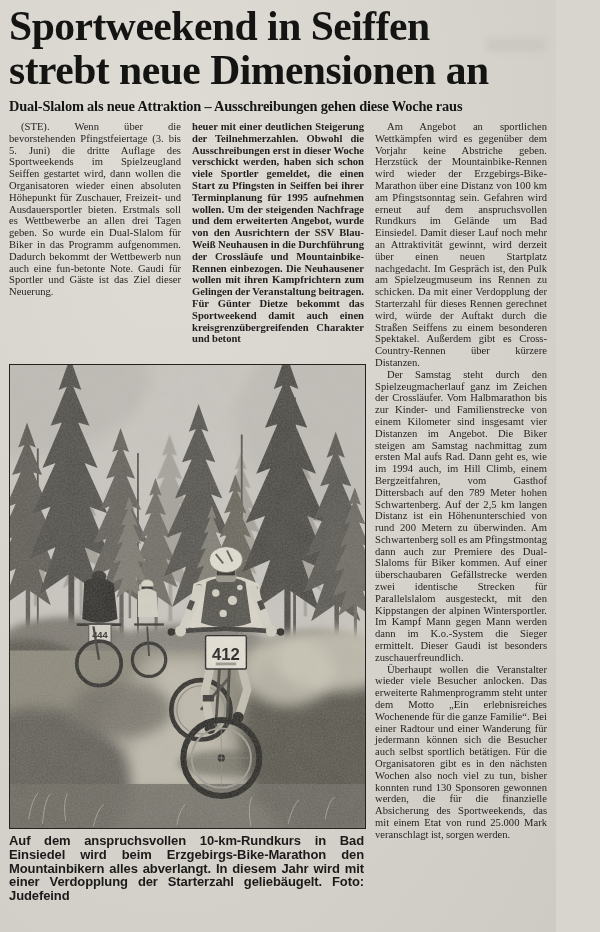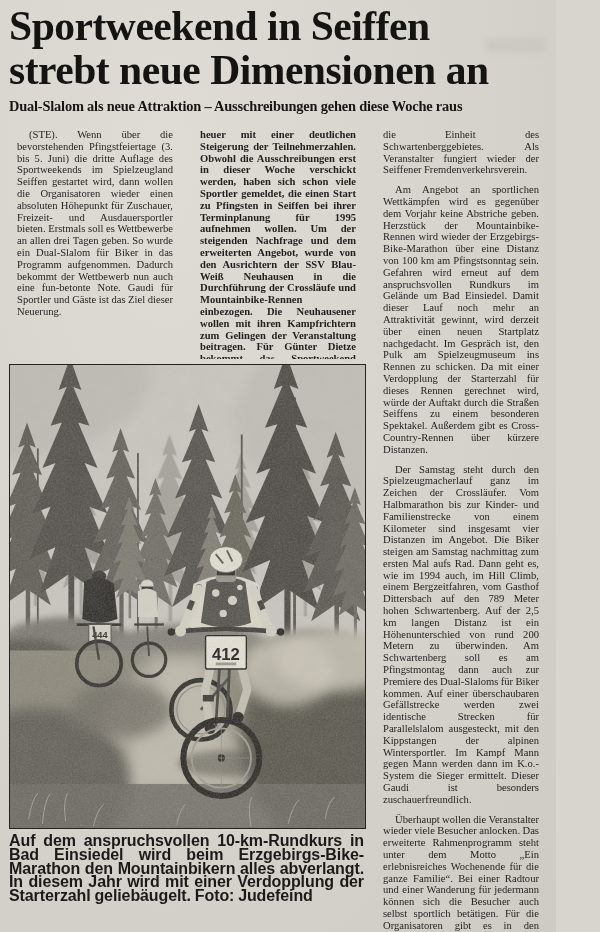--- a/index.html
+++ b/index.html
@@ -31,21 +31,21 @@
     white-space:nowrap;
   }
 
   .body-grid {
     display:grid;
     grid-template-columns:repeat(3,1fr);
     column-gap:11px;
     grid-template-rows:238px auto;
   }
   .col p {
-    margin:8px;
+    margin:0;
     font-size:10.6px; line-height:11.8px;
     text-align:justify;
     hyphens:auto; -webkit-hyphens:auto;
     word-spacing:-0.3px;
     color:#201f1d;
   }
   .col1 { grid-column:1; grid-row:1; height:238px; overflow:hidden; }
   .col2 { grid-column:2; grid-row:1; height:238px; overflow:hidden;font-weight:bold; }
   .col3 { grid-column:3; grid-row:1 / 3; }
   .indent { text-indent:12px; }
@@ -53,21 +53,21 @@
   figure.photo-block { grid-column:1 / 3; grid-row:2; margin:5px 0 0 0; }
   svg.photo-frame {
     display:block; width:100%; height:auto;
     border:1.6px solid #23221f;
     background:#ccc9c3;
   }
   figcaption {
     margin-top:5px;
     font-family:"Liberation Sans","DejaVu Sans",sans-serif;
     font-weight:bold;
-    font-size:16px; line-height:13.6px;
+    font-size:13px; line-height:13.6px;
     letter-spacing:-0.1px; word-spacing:-0.5px;
     text-align:justify;
     color:#1b1a18;
   }
   .smudge {
     position:absolute; right:10px; top:38px; width:60px; height:14px;
     background:#c9c6c0; filter:blur(3px); opacity:.8;
   }
 </style>
 </head>
@@ -84,21 +84,20 @@
 
     <div class="col col1">
       <p class="indent">(STE). Wenn über die bevorstehenden Pfingstfeiertage (3. bis 5. Juni) die dritte Auflage des Sportweekends im Spielzeugland Seiffen gestartet wird, dann wollen die Organisatoren wieder einen absoluten Höhepunkt für Zuschauer, Freizeit- und Ausdauersportler bieten. Erstmals soll es Wettbewerbe an allen drei Tagen geben. So wurde ein Dual-Slalom für Biker in das Programm aufgenommen. Dadurch bekommt der Wettbewerb nun auch eine fun-betonte Note. Gaudi für Sportler und Gäste ist das Ziel dieser Neuerung.</p>
     </div>
 
     <div class="col col2">
       <p>heuer mit einer deutlichen Steigerung der Teilnehmerzahlen. Obwohl die Ausschreibungen erst in dieser Woche verschickt werden, haben sich schon viele Sportler gemeldet, die einen Start zu Pfingsten in Seiffen bei ihrer Terminplanung für 1995 aufnehmen wollen. Um der steigenden Nachfrage und dem erweiterten Angebot, wurde von den Ausrichtern der SSV Blau-Weiß Neuhausen in die Durchführung der Crossläufe und Mountainbike-Rennen einbezogen. Die Neuhausener wollen mit ihren Kampfrichtern zum Gelingen der Veranstaltung beitragen. Für Günter Dietze bekommt das Sportweekend damit auch einen kreisgrenzübergreifenden Charakter und betont</p>
     </div>
 
     <div class="col col3">
-      <p>die Einheit des Schwartenberggebietes. Als Veranstalter fungiert wieder der Seiffener Fremdenverkehrsverein.</p>
       <p class="indent">Am Angebot an sportlichen Wettkämpfen wird es gegenüber dem Vorjahr keine Abstriche geben. Herzstück der Mountainbike-Rennen wird wieder der Erzgebirgs-Bike-Marathon über eine Distanz von 100 km am Pfingstsonntag sein. Gefahren wird erneut auf dem anspruchsvollen Rundkurs im Gelände um Bad Einsiedel. Damit dieser Lauf noch mehr an Attraktivität gewinnt, wird derzeit über einen neuen Startplatz nachgedacht. Im Gespräch ist, den Pulk am Spielzeugmuseum ins Rennen zu schicken. Da mit einer Verdopplung der Starterzahl für dieses Rennen gerechnet wird, würde der Auftakt durch die Straßen Seiffens zu einem besonderen Spektakel. Außerdem gibt es Cross-Country-Rennen über kürzere Distanzen.</p>
       <p class="indent">Der Samstag steht durch den Spielzeugmacherlauf ganz im Zeichen der Crossläufer. Vom Halbmarathon bis zur Kinder- und Familienstrecke von einem Kilometer sind insgesamt vier Distanzen im Angebot. Die Biker steigen am Samstag nachmittag zum ersten Mal aufs Rad. Dann geht es, wie im 1994 auch, im Hill Climb, einem Bergzeitfahren, vom Gasthof Dittersbach auf den 789 Meter hohen Schwartenberg. Auf der 2,5 km langen Distanz ist ein Höhenunterschied von rund 200 Metern zu überwinden. Am Schwartenberg soll es am Pfingstmontag dann auch zur Premiere des Dual-Slaloms für Biker kommen. Auf einer überschaubaren Gefällstrecke werden zwei identische Strecken für Parallelslalom ausgesteckt, mit den Kippstangen der alpinen Wintersportler. Im Kampf Mann gegen Mann werden dann im K.o.-System die Sieger ermittelt. Dieser Gaudi ist besonders zuschauerfreundlich.</p>
       <p class="indent">Überhaupt wollen die Veranstalter wieder viele Besucher anlocken. Das erweiterte Rahmenprogramm steht unter dem Motto „Ein erlebnisreiches Wochenende für die ganze Familie“. Bei einer Radtour und einer Wanderung für jedermann können sich die Besucher auch selbst sportlich betätigen. Für die Organisatoren gibt es in den nächsten Wochen also noch viel zu tun, bisher konnten rund 130 Sponsoren gewonnen werden, die für die finanzielle Absicherung des Sportweekends, das mit einem Etat von rund 25.000 Mark veranschlagt ist, sorgen werden.</p>
     </div>
 
     <figure class="photo-block">
       <svg class="photo-frame" viewBox="0 0 383 500" preserveAspectRatio="xMidYMid slice" role="img">
         <defs>
           <filter id="soft4" x="-40%" y="-40%" width="180%" height="180%">
               <feGaussianBlur stdDeviation="4"></feGaussianBlur>

